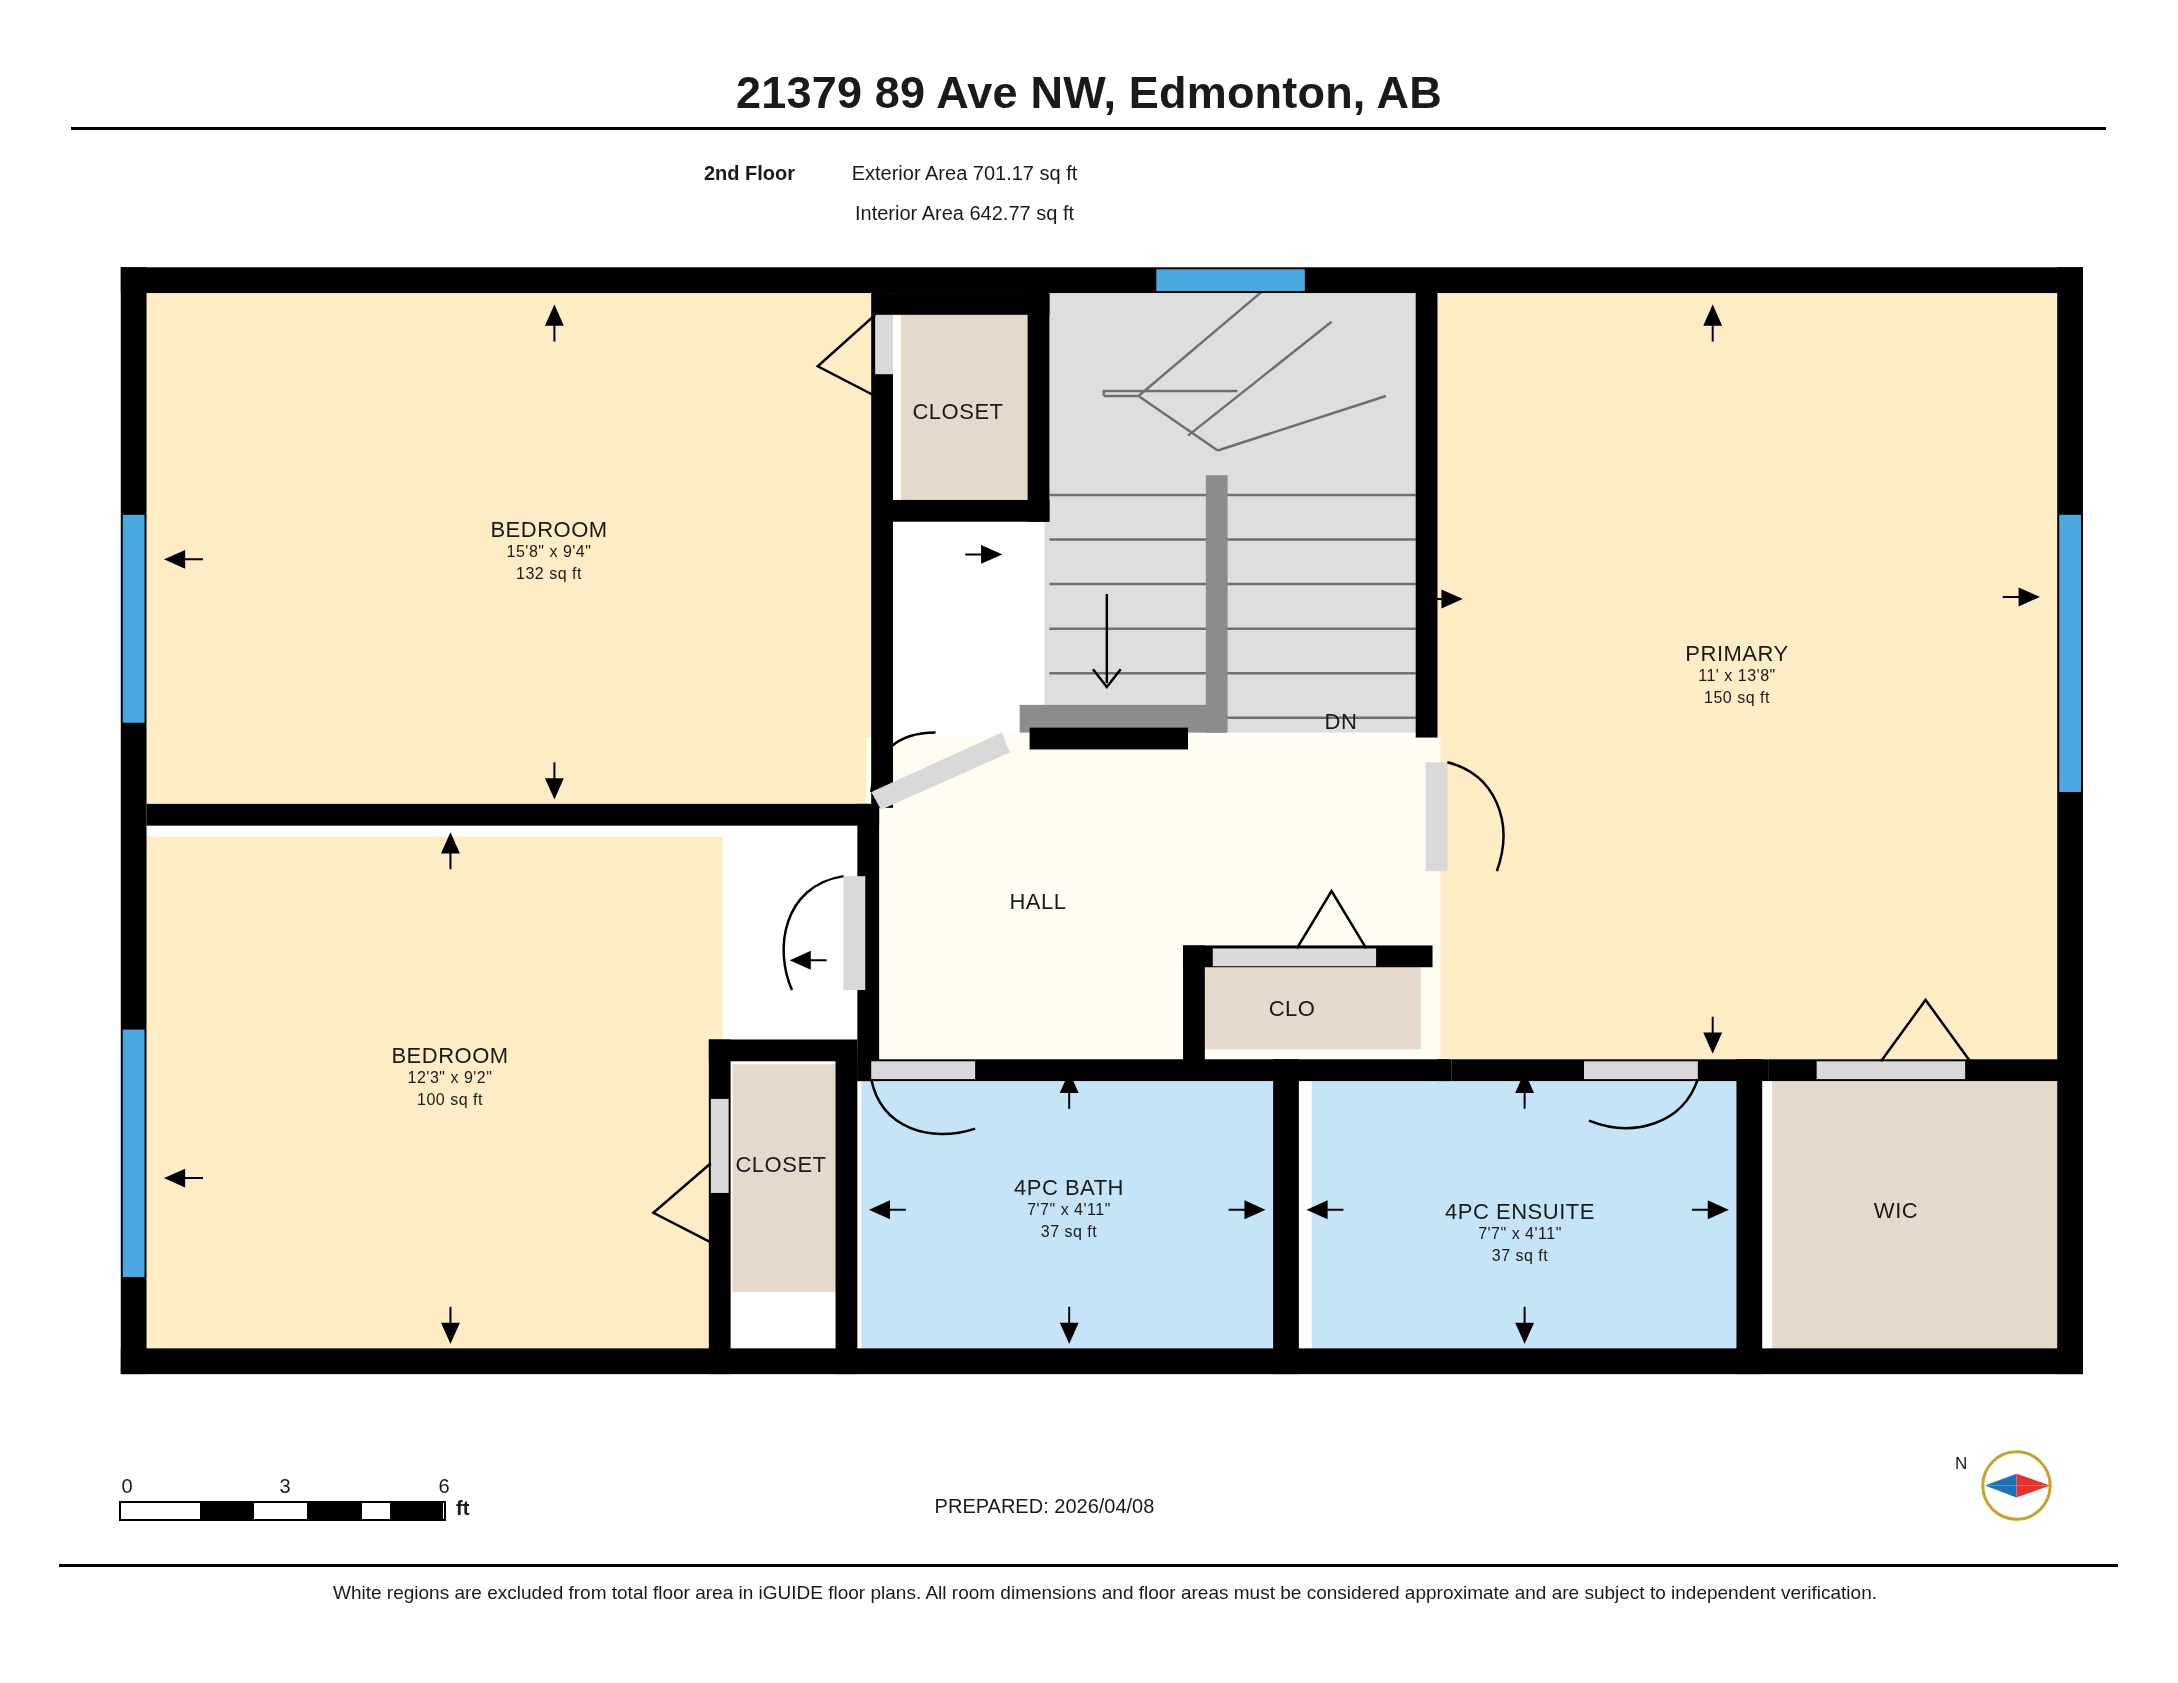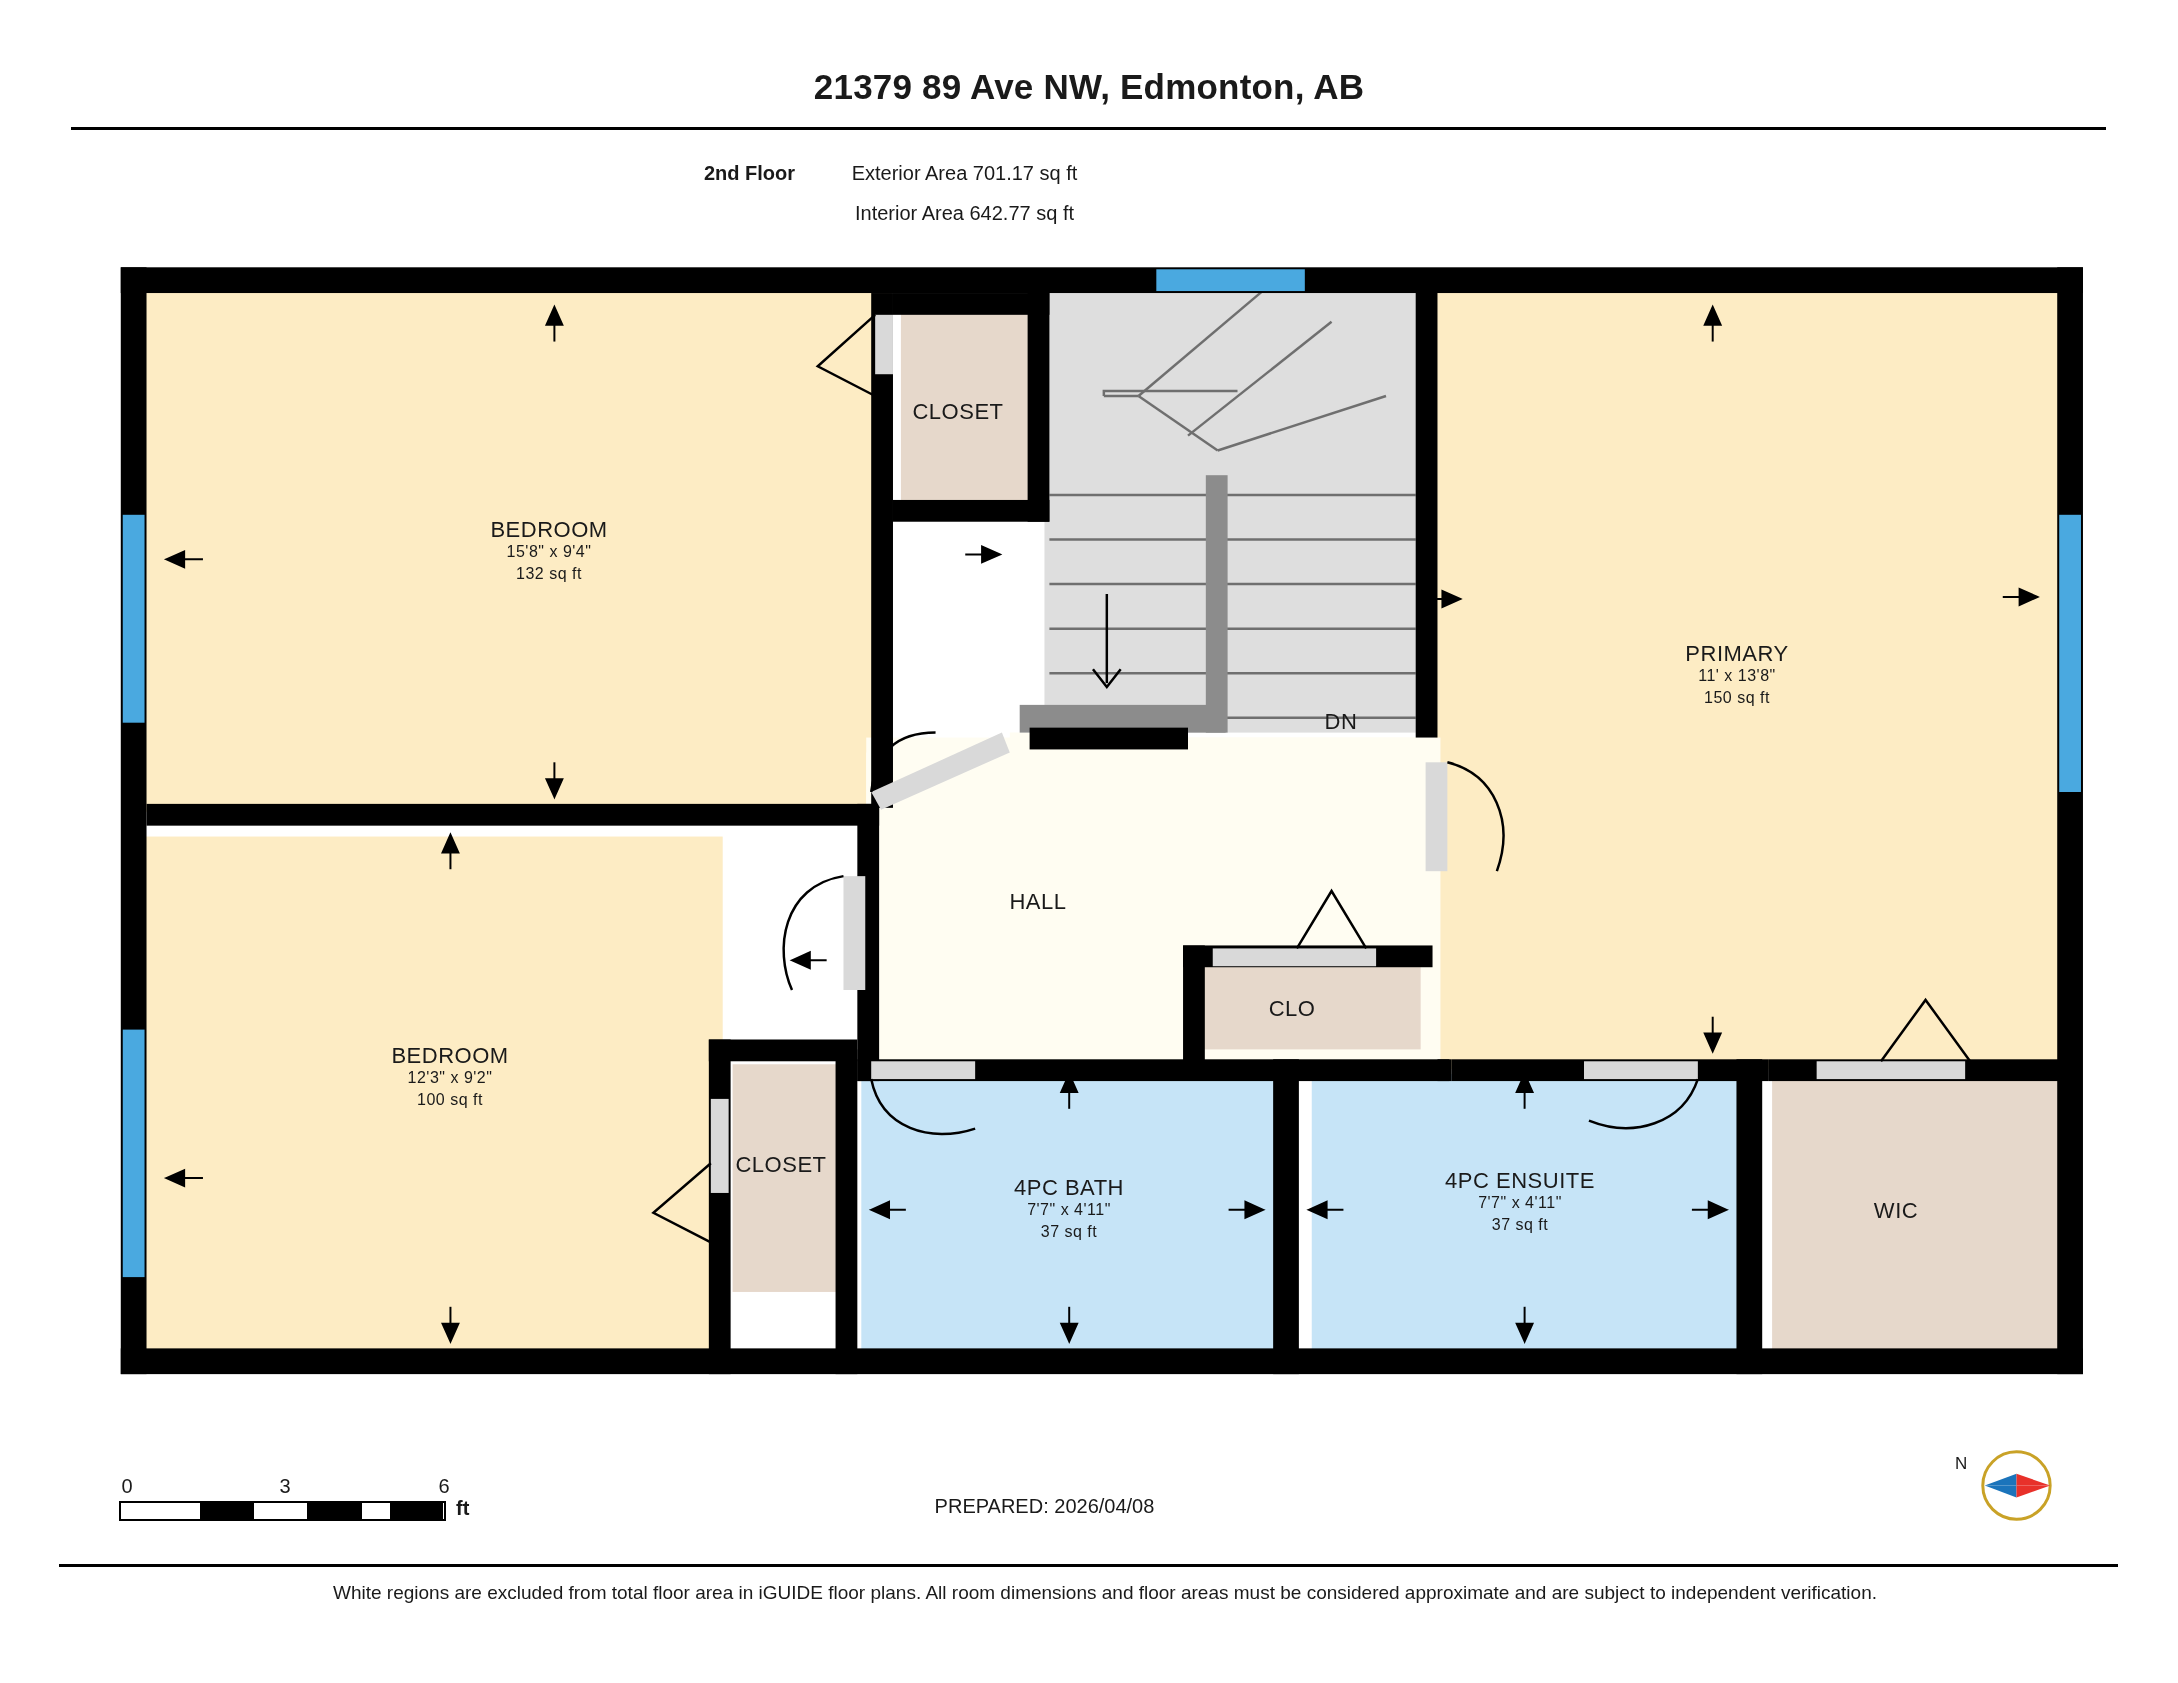--- a/index.html
+++ b/index.html
@@ -16,21 +16,21 @@
     overflow: hidden;
   }
 
   
   #title {
     position: absolute;
     top: 67px;
     left: 0;
     width: 2178px;
     text-align: center;
-    font-size: 35px;
+    font-size: 45px;
     font-weight: bold;
     letter-spacing: 0.2px;
   }
   #title-rule {
     position: absolute;
     top: 127px;
     left: 71px;
     width: 2035px;
     height: 3px;
     background: #000;
@@ -386,21 +386,21 @@
 <div class="room-label" style="left:781px; top:1154px;">
   <div class="nm">CLOSET</div>
 </div>
 
 <div class="room-label" style="left:1069px; top:1177px;">
   <div class="nm">4PC BATH</div>
   <div class="dim">7'7" x 4'11"</div>
   <div class="area">37 sq ft</div>
 </div>
 
-<div class="room-label" style="left:1520px; top:1170px;">
+<div class="room-label" style="left:1520px; top:1201px;">
   <div class="nm">4PC ENSUITE</div>
   <div class="dim">7'7" x 4'11"</div>
   <div class="area">37 sq ft</div>
 </div>
 
 <div class="room-label" style="left:1896px; top:1200px;">
   <div class="nm">WIC</div>
 </div>
 
 <div id="scalebar">

